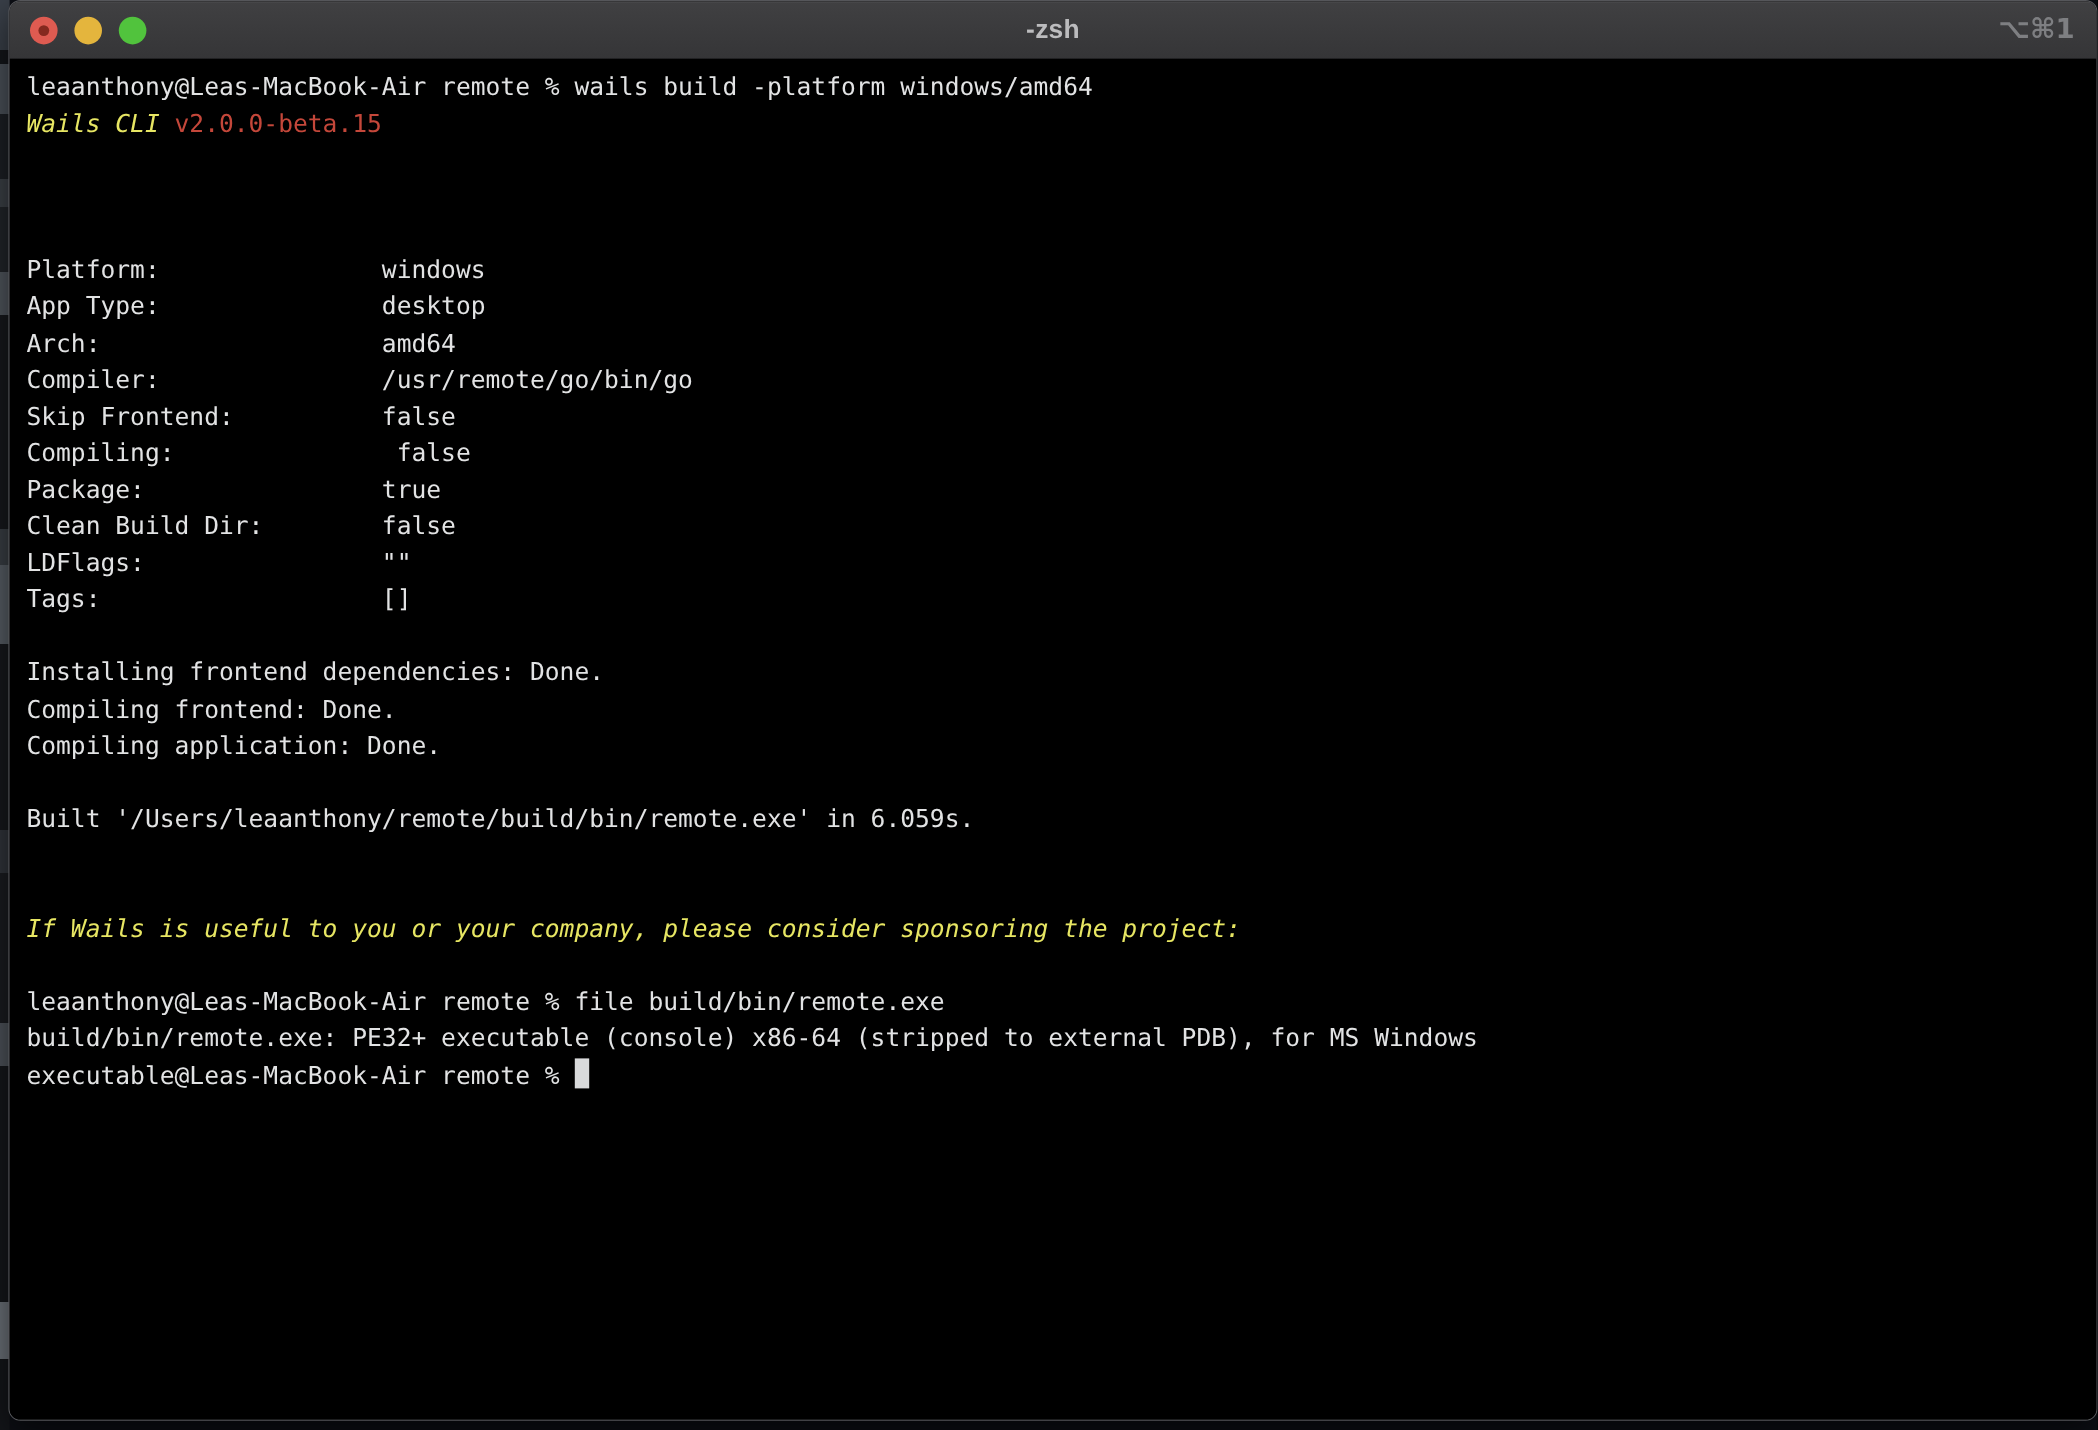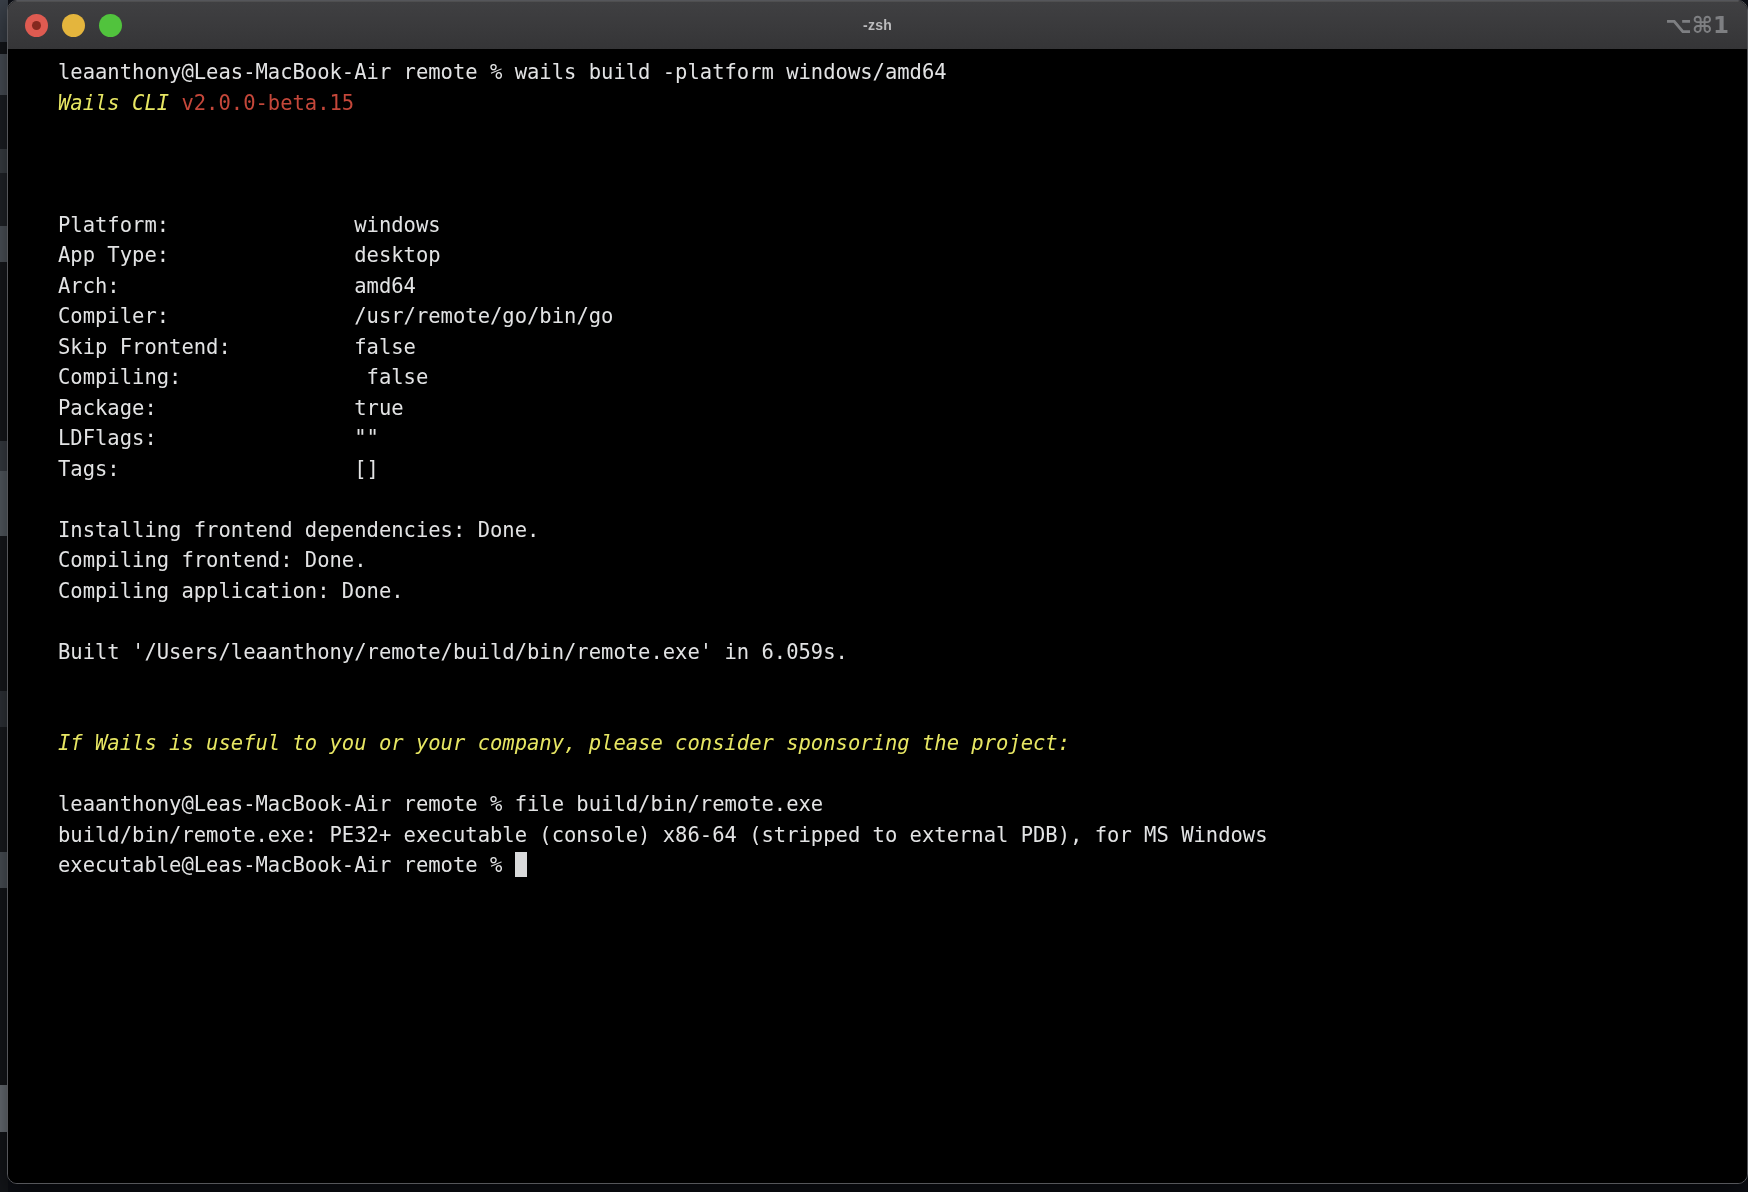--- a/index.html
+++ b/index.html
@@ -39,34 +39,34 @@
   }
   .traffic{display:flex;gap:14px;margin-left:17px;align-items:center;}
   .tl{width:23px;height:23px;border-radius:50%;position:relative;}
   .tl.close{background:var(--tl-red);}
   .tl.close::after{content:"";position:absolute;left:50%;top:50%;width:9px;height:9px;
     margin:-4.5px 0 0 -4.5px;border-radius:50%;background:var(--tl-red-dot);}
   .tl.min{background:var(--tl-yellow);}
   .tl.max{background:var(--tl-green);}
   .title{
     position:absolute;left:0;right:0;text-align:center;
-    font-size:14px;font-weight:bold;color:var(--title-fg);letter-spacing:.2px;
+    font-size:22px;font-weight:bold;color:var(--title-fg);letter-spacing:.2px;
   }
   .shortcut{
     position:absolute;right:18px;top:0;height:48px;display:flex;align-items:center;
     font-family:"DejaVu Sans",sans-serif;font-size:23px;font-weight:bold;color:var(--shortcut-fg);
   }
 
   .terminal{
     position:absolute;left:0;top:48px;right:0;bottom:0;background:var(--term-bg);
     padding:8px 0 0 14px;cursor:text;
   }
   .term-line{
     font-family:"DejaVu Sans Mono",monospace;
-    font-size:20.5px;line-height:30.5px;height:30.5px;white-space:pre;color:var(--fg);margin-left:36px;
+    font-size:20.5px;line-height:30.5px;height:30.5px;white-space:pre;color:var(--fg);
   }
   .c-fg{color:var(--fg);} .c-yellow{color:var(--yellow);font-style:italic;} .c-red{color:var(--red);}
   .cursor-block{
     display:inline-block;width:0.62em;height:1.22em;background:var(--cursor);
     vertical-align:-0.24em;
   }
 </style>
 </head>
 <body>
 
@@ -88,20 +88,21 @@
       <div class="term-line"> </div>
       <div class="term-line"> </div>
       <div class="term-line"> </div>
       <div class="term-line"><span class="c-fg">Platform:               </span><span class="c-fg">windows</span></div>
       <div class="term-line"><span class="c-fg">App Type:               </span><span class="c-fg">desktop</span></div>
       <div class="term-line"><span class="c-fg">Arch:                   </span><span class="c-fg">amd64</span></div>
       <div class="term-line"><span class="c-fg">Compiler:               </span><span class="c-fg">/usr/remote/go/bin/go</span></div>
       <div class="term-line"><span class="c-fg">Skip Frontend:          </span><span class="c-fg">false</span></div>
       <div class="term-line"><span class="c-fg">Compiling:               </span><span class="c-fg">false</span></div>
       <div class="term-line"><span class="c-fg">Package:                </span><span class="c-fg">true</span></div>
+      <div class="term-line"><span class="c-fg">Clean Build Dir:        </span><span class="c-fg">false</span></div>
       <div class="term-line"><span class="c-fg">LDFlags:                </span><span class="c-fg">""</span></div>
       <div class="term-line"><span class="c-fg">Tags:                   </span><span class="c-fg">[]</span></div>
       <div class="term-line"> </div>
       <div class="term-line"><span class="c-fg">Installing frontend dependencies: Done.</span></div>
       <div class="term-line"><span class="c-fg">Compiling frontend: Done.</span></div>
       <div class="term-line"><span class="c-fg">Compiling application: Done.</span></div>
       <div class="term-line"> </div>
       <div class="term-line"><span class="c-fg">Built '/Users/leaanthony/remote/build/bin/remote.exe' in 6.059s.</span></div>
       <div class="term-line"> </div>
       <div class="term-line"> </div>

